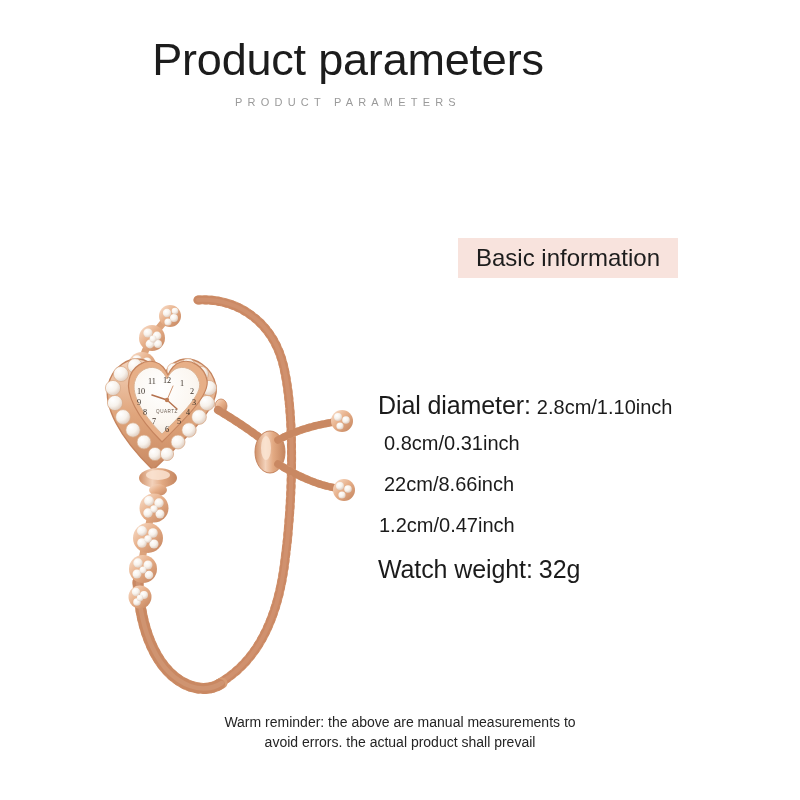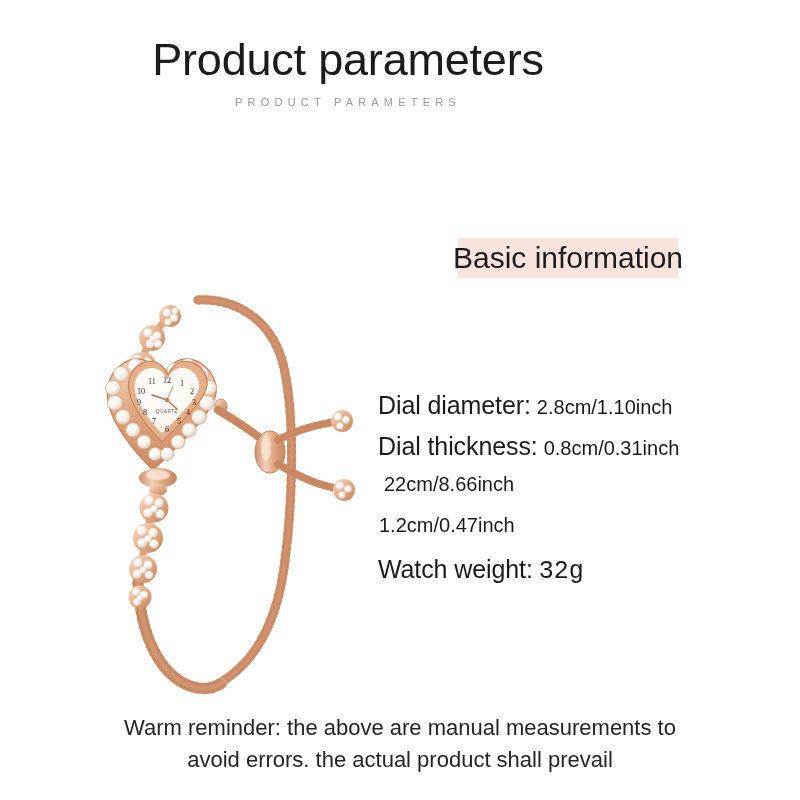--- a/index.html
+++ b/index.html
@@ -54,21 +54,21 @@
   }
   #section-heading-label {
     position: absolute;
     left: 0;
     top: 0;
     width: 220px;
     height: 40px;
     display: flex;
     align-items: center;
     justify-content: center;
-    font-size: 30px;
+    font-size: 24px;
     font-weight: 400;
     color: #1d1d1d;
     white-space: nowrap;
   }
 
   
   #spec-list {
     position: absolute;
     left: 366px;
     top: 391px;
@@ -89,35 +89,35 @@
     letter-spacing: -0.1px;
   }
   .spec-value {
     font-family: Liberation Sans, sans-serif;
     font-size: 20px;
     font-weight: 400;
     color: #1b1b1b;
     padding-left: 6px;
   }
   .spec-row.sans-value .spec-value {
-    font-family: Liberation Mono, monospace;
+    font-family: Liberation Sans, sans-serif;
     font-size: 25px;
   }
   .spec-row.tight-value .spec-value {
     padding-left: 1px;
   }
 
   
   #footer-note {
     position: absolute;
     left: 100px;
     top: 712px;
     width: 600px;
     text-align: center;
-    font-size: 22px;
+    font-size: 14px;
     font-weight: 400;
     color: #252525;
     line-height: 1.45;
   }
   #footer-note div { white-space: nowrap; }
 
   
   #product-photo {
     position: absolute;
     left: 78px;
@@ -138,21 +138,20 @@
 <div id="section-heading">
   <div id="section-heading-label">Basic information</div>
 </div>
 
 <div id="spec-list">
   <div class="spec-row">
     <span class="spec-label">Dial diameter:</span>
     <span class="spec-value">2.8cm/1.10inch</span>
   </div>
   <div class="spec-row">
-    <span class="spec-label">Dial thickness:</span>
     <span class="spec-value">0.8cm/0.31inch</span>
   </div>
   <div class="spec-row">
     <span class="spec-value">22cm/8.66inch</span>
   </div>
   <div class="spec-row tight-value">
     <span class="spec-value">1.2cm/0.47inch</span>
   </div>
   <div class="spec-row sans-value">
     <span class="spec-label">Watch weight:</span>

